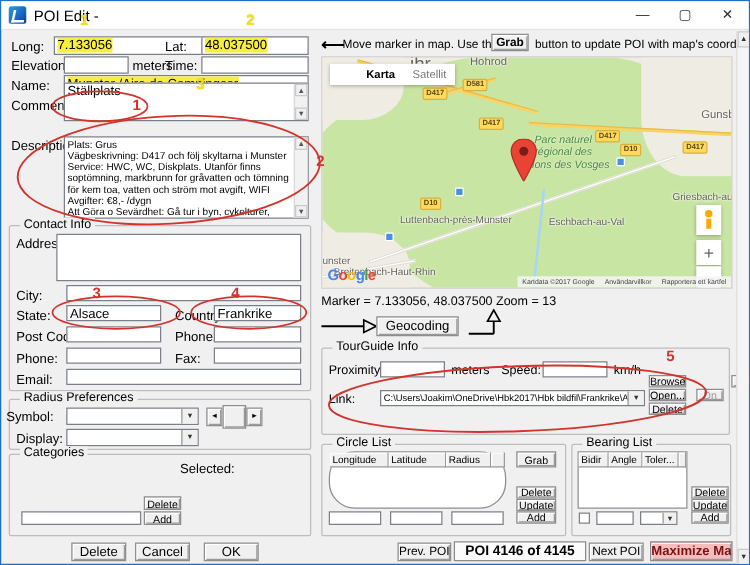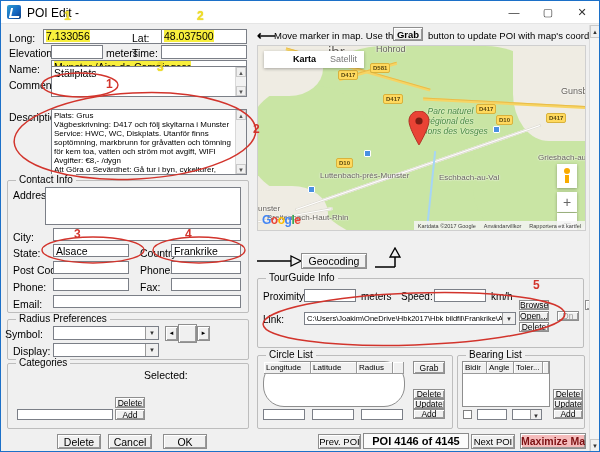--- a/index.html
+++ b/index.html
@@ -246,20 +246,21 @@
     <div id="google-logo">
       <span style="color:#4285F4">G</span><span style="color:#EA4335">o</span><span style="color:#FBBC05">o</span><span style="color:#4285F4">g</span><span style="color:#34A853">l</span><span style="color:#EA4335">e</span>
     </div>
     <div id="attrib">
       <span>Kartdata ©2017 Google</span>
       <span>Användarvillkor</span>
       <span>Rapportera ett kartfel</span>
     </div>
   </div>
 
+  <div class="lbl" style="left:256px;top:235px;font-size:10px;">Marker = 7.133056, 48.037500   Zoom = 13</div>
   <svg class="abs" style="left:256px;top:246px;" width="150" height="26">
     <line x1="0" y1="14" x2="34" y2="14" stroke="#000" stroke-width="1.5"></line>
     <path d="M34 9 L44 14 L34 19 Z" fill="none" stroke="#000" stroke-width="1.3"></path>
     <line x1="118" y1="20" x2="138" y2="20" stroke="#000" stroke-width="1.5"></line>
     <line x1="138" y1="20" x2="138" y2="10" stroke="#000" stroke-width="1.5"></line>
     <path d="M133 10 L138 1 L143 10 Z" fill="none" stroke="#000" stroke-width="1.3"></path>
   </svg>
   <div class="btn" style="left:300px;top:252px;width:66px;height:16px;line-height:15px;">Geocoding</div>
 
   <div class="gb" style="left:256px;top:277px;width:327px;height:70px;">

